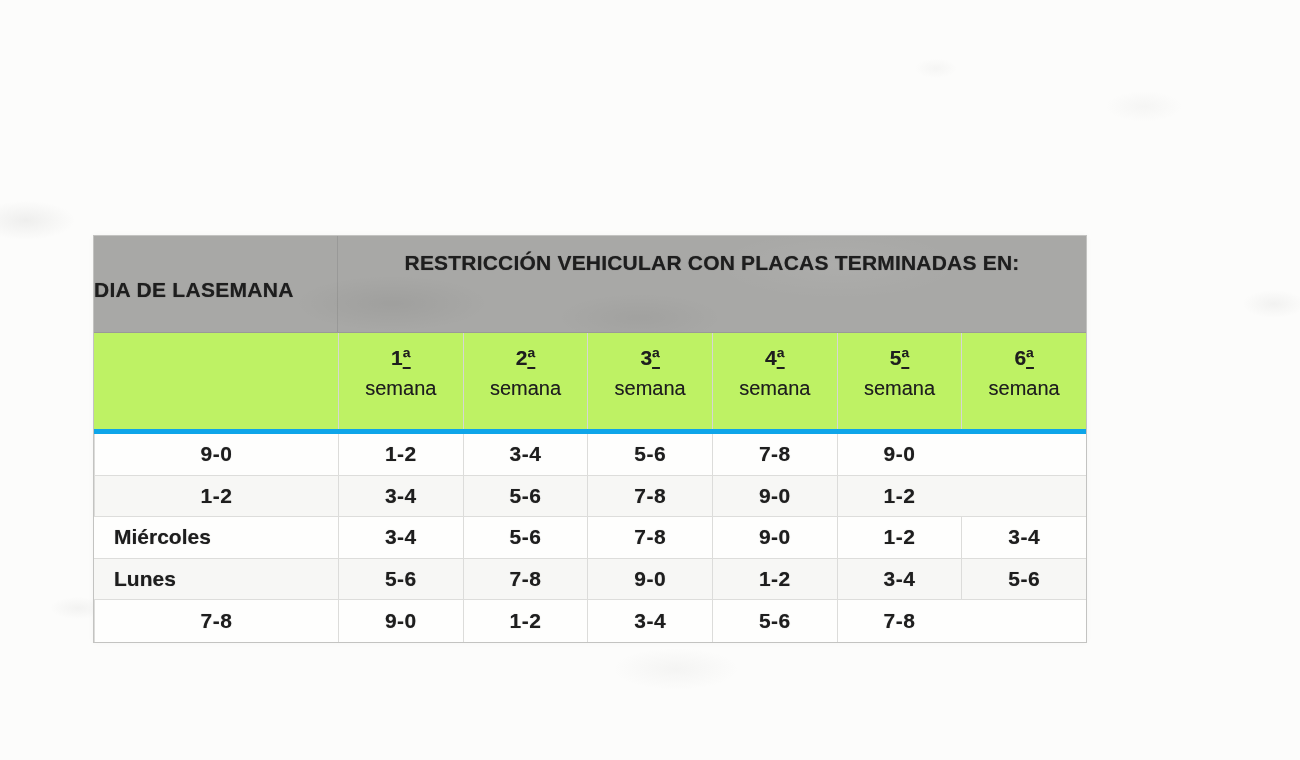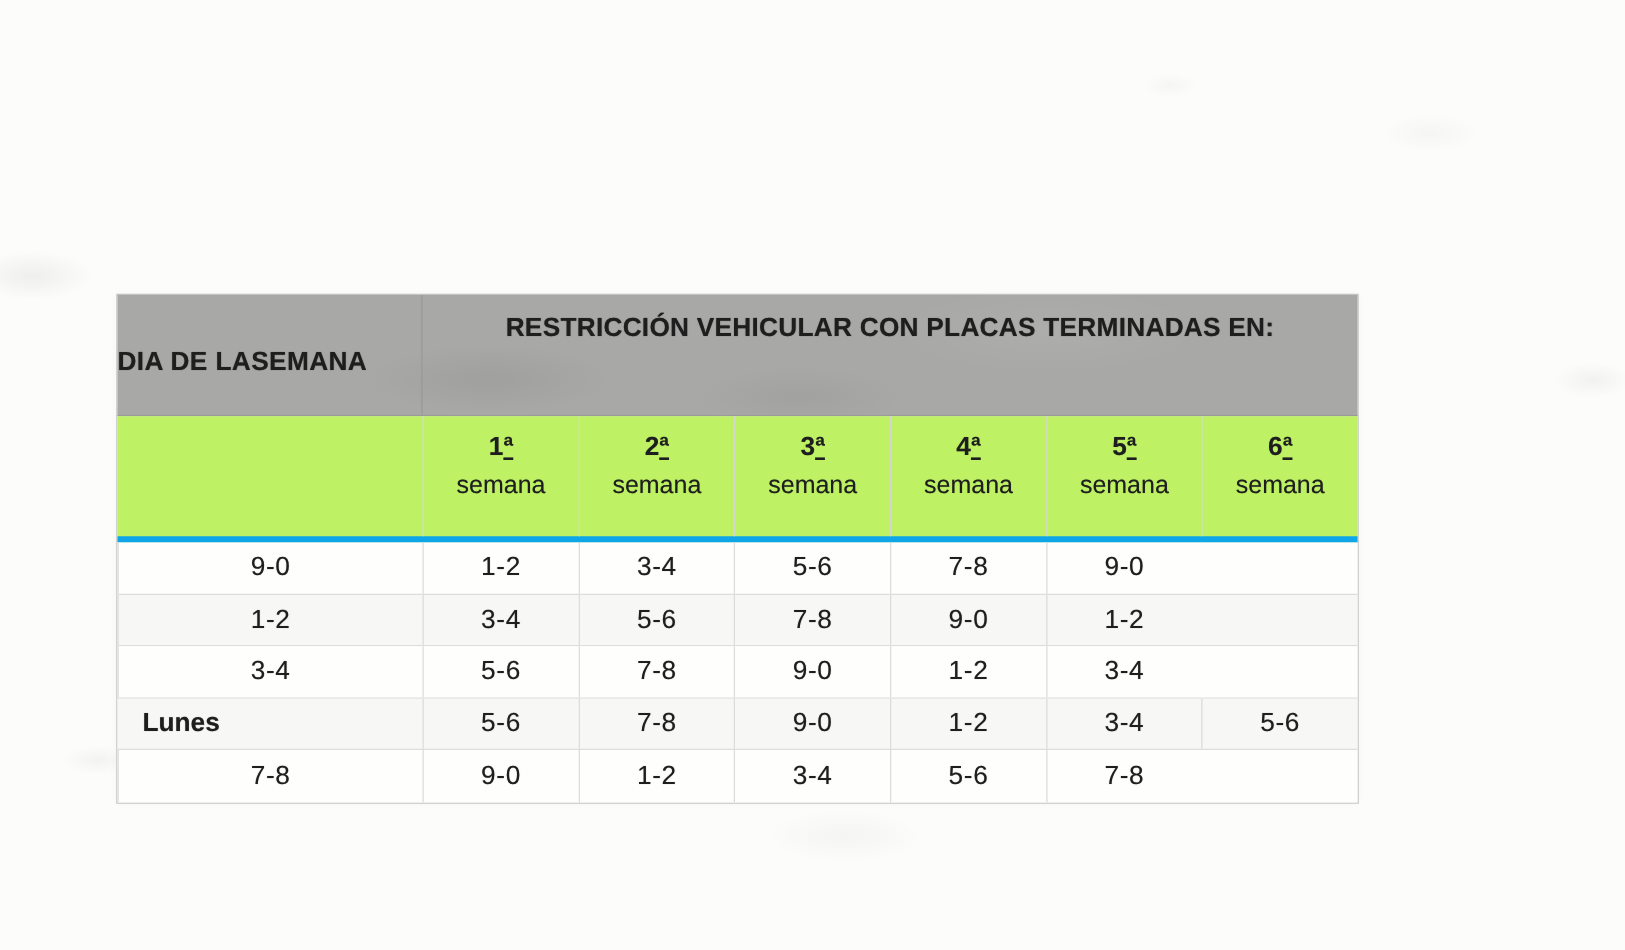--- a/index.html
+++ b/index.html
@@ -101,21 +101,21 @@
   .cell-day {
     font-weight: bold;
     font-size: 21px;
     padding-left: 20px;
     display: flex;
     align-items: center;
     text-shadow: 0 0 0.7px rgba(25,25,25,0.55);
   }
   .cell-val {
     font-size: 21px;
-    font-weight: 400;
+    font-weight: 700;
     display: flex;
     align-items: center;
     justify-content: center;
     border-left: 1px solid #dcdcda;
     text-shadow: 0 0 0.7px rgba(25,25,25,0.5);
     letter-spacing: 0.5px;
   }
 </style>
 </head>
 <body>
@@ -170,20 +170,21 @@
   <div class="grid-row data-row">
     <div class="cell-val">1-2</div>
     <div class="cell-val">3-4</div>
     <div class="cell-val">5-6</div>
     <div class="cell-val">7-8</div>
     <div class="cell-val">9-0</div>
     <div class="cell-val">1-2</div>
   </div>
 
   <div class="grid-row data-row">
+    <div class="cell-day">Miércoles</div>
     <div class="cell-val">3-4</div>
     <div class="cell-val">5-6</div>
     <div class="cell-val">7-8</div>
     <div class="cell-val">9-0</div>
     <div class="cell-val">1-2</div>
     <div class="cell-val">3-4</div>
   </div>
 
   <div class="grid-row data-row">
     <div class="cell-day">Lunes</div>

